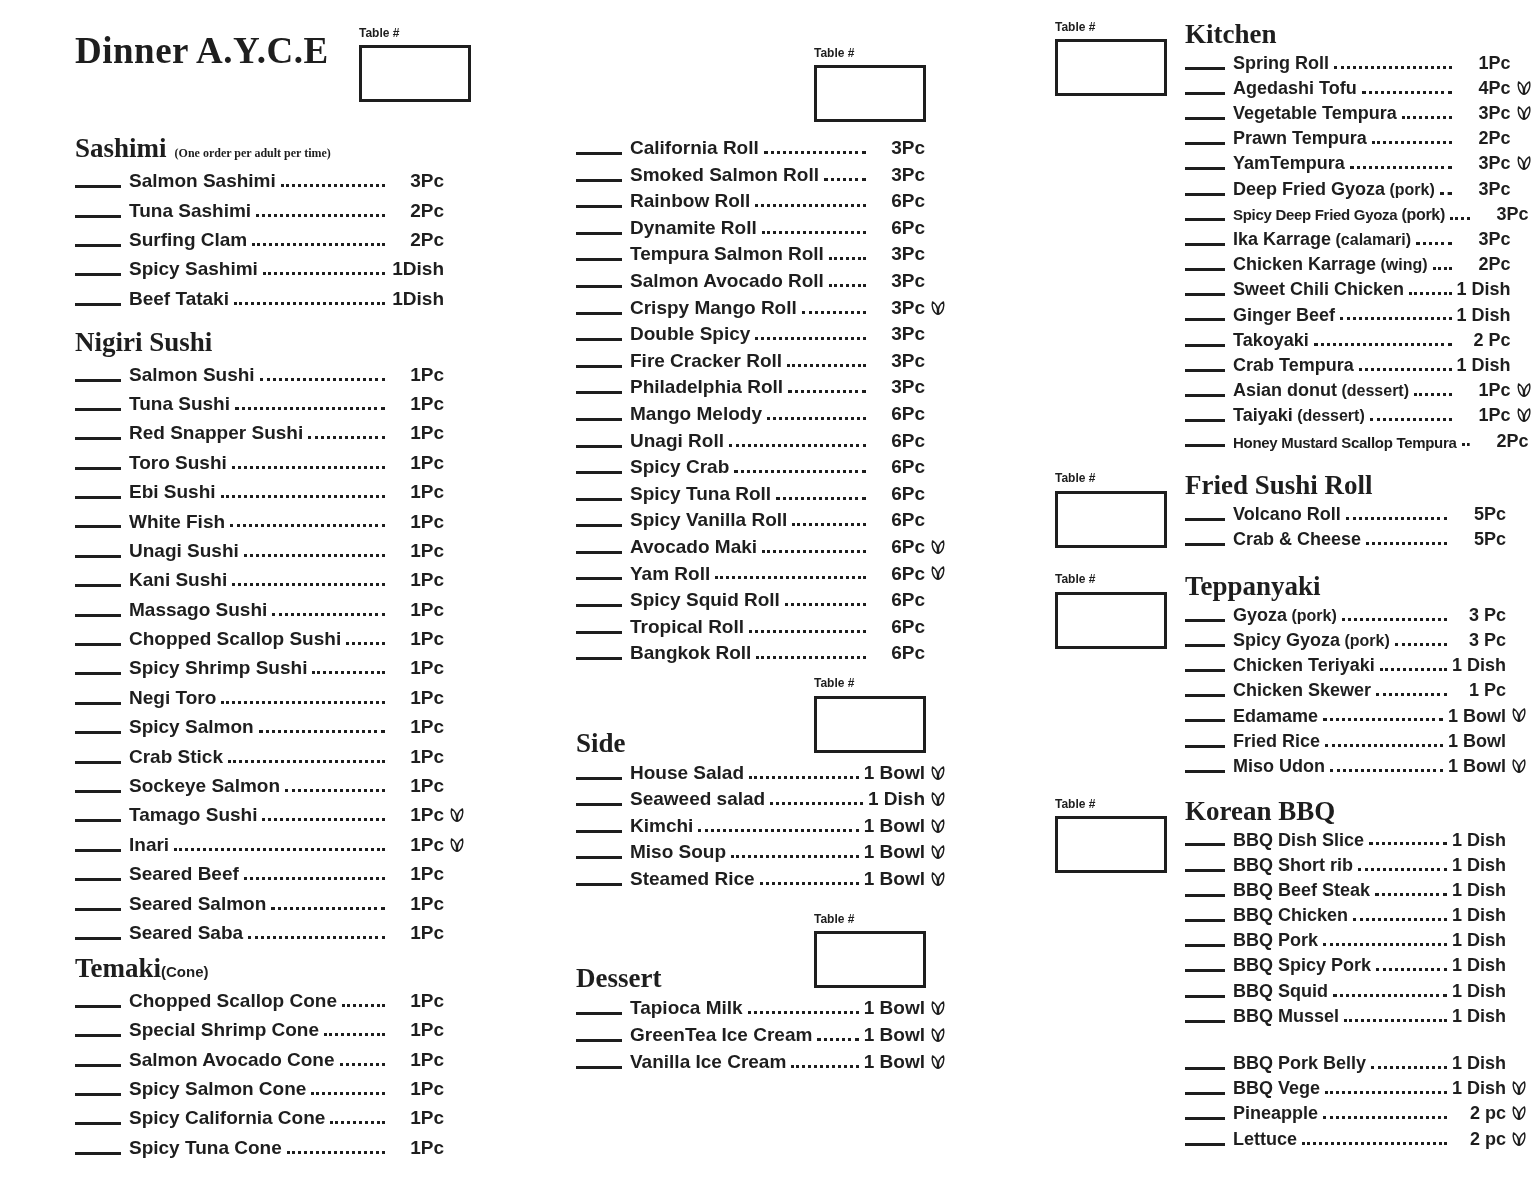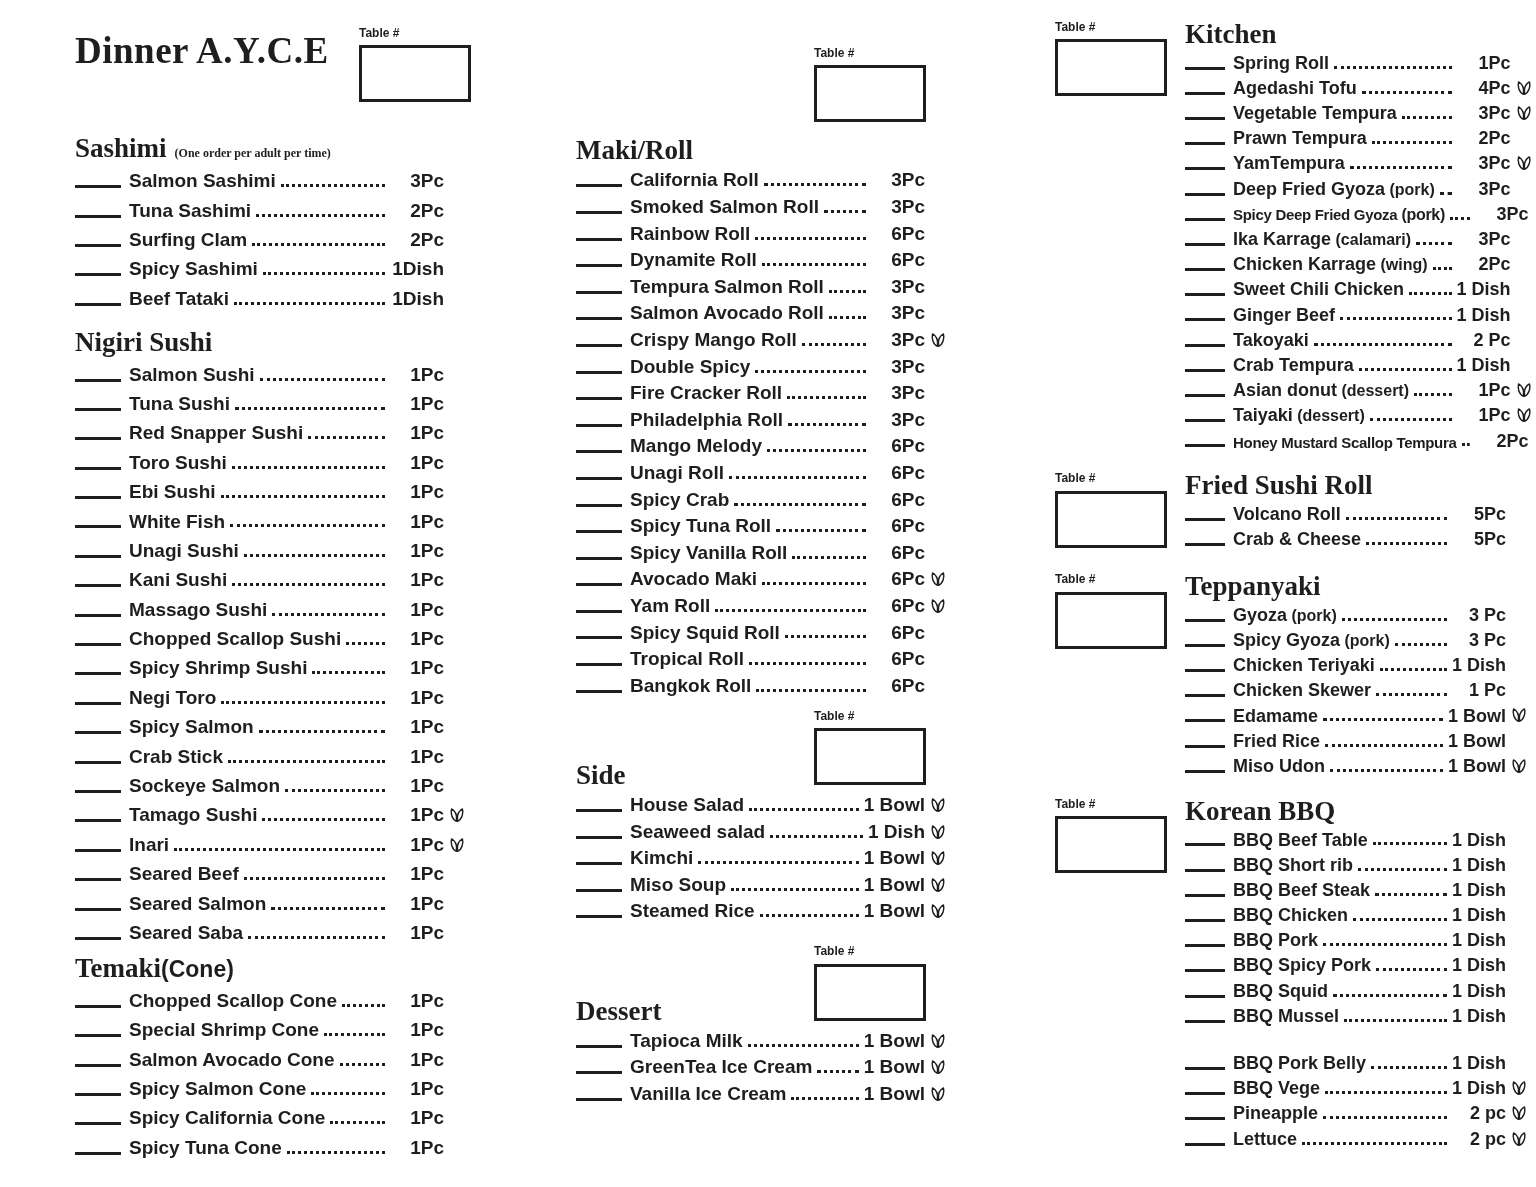--- a/index.html
+++ b/index.html
@@ -30,21 +30,21 @@
   
   .tbox-block{display:flex;justify-content:flex-end;padding-right:26px;margin-top:10px;}
   #col-1 .tbox-block.tb-0{margin-top:0;}
   #col-1 .tbox-block.tb-2{margin-top:20px;}
 
   
   .sec-title{
     font-family:"Liberation Serif", serif;font-weight:700;
     font-size:27px;line-height:1.2;white-space:nowrap;
   }
-  .sec-title .suffix{font-family:"Liberation Sans", sans-serif;font-size:23px;font-weight:700;}
+  .sec-title .suffix{font-family:"Liberation Sans", sans-serif;font-size:15px;font-weight:700;}
   .sec-title .note{font-family:"Liberation Serif", serif;font-size:12px;font-weight:700;margin-left:8px;}
   .sec-sashimi{margin-top:30px;}
   .sec-nigiri-sushi{margin-top:14px;}
   .sec-temaki{margin-top:6px;}
   .sec-maki-roll{margin-top:12px;}
   .sec-side > .sec-title,.sec-dessert > .sec-title{margin-top:-26px;}
 
   
   .side-sec{display:grid;grid-template-columns:130px 1fr;}
   .side-sec .table-group{padding-top:2px;}
@@ -338,21 +338,20 @@
       </div>
     </div>
   <div id="col-1" class="col">
       <div class="tbox-block tb-0">
         <div class="table-group">
           <div class="table-label">Table #</div>
           <div class="table-box"></div>
         </div>
       </div>
       <div class="sec sec-maki-roll">
-        <div class="sec-title">Maki/Roll</div>
         <div class="item">
           <span class="blank"></span>
           <span class="iname">California Roll</span>
           <span class="leader"></span>
           <span class="qty">3Pc</span>
           <span class="vegslot"></span>
         </div>
         <div class="item">
           <span class="blank"></span>
           <span class="iname">Smoked Salmon Roll</span>
@@ -893,21 +892,21 @@
       </div>
       <div class="side-sec sec-korean-bbq">
         <div class="table-group">
           <div class="table-label">Table #</div>
           <div class="table-box"></div>
         </div>
         <div class="content">
           <div class="sec-title">Korean BBQ</div>
           <div class="item">
             <span class="blank"></span>
-            <span class="iname">BBQ Beef Table</span>
+            <span class="iname">BBQ Dish Slice</span>
             <span class="leader"></span>
             <span class="qty">1 Dish</span>
             <span class="vegslot"></span>
           </div>
           <div class="item">
             <span class="blank"></span>
             <span class="iname">BBQ Short rib</span>
             <span class="leader"></span>
             <span class="qty">1 Dish</span>
             <span class="vegslot"></span>

